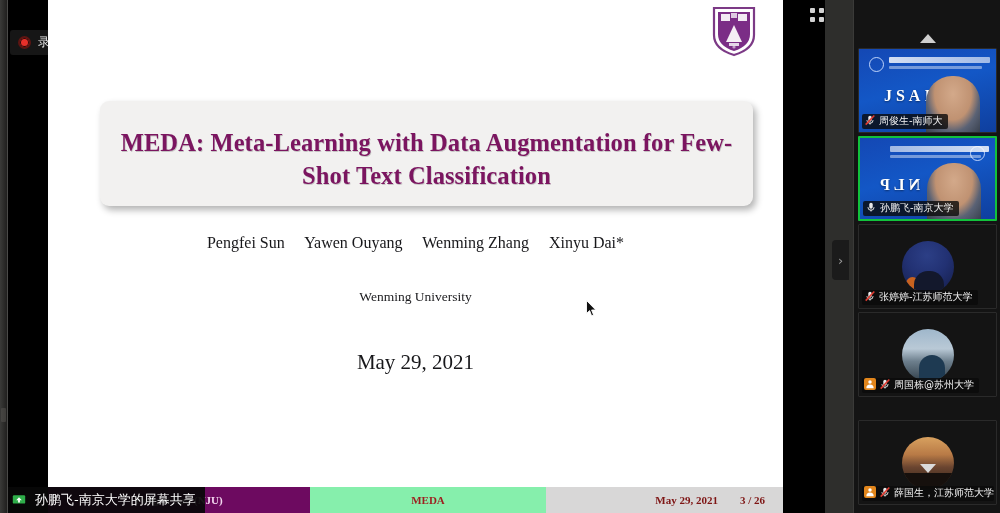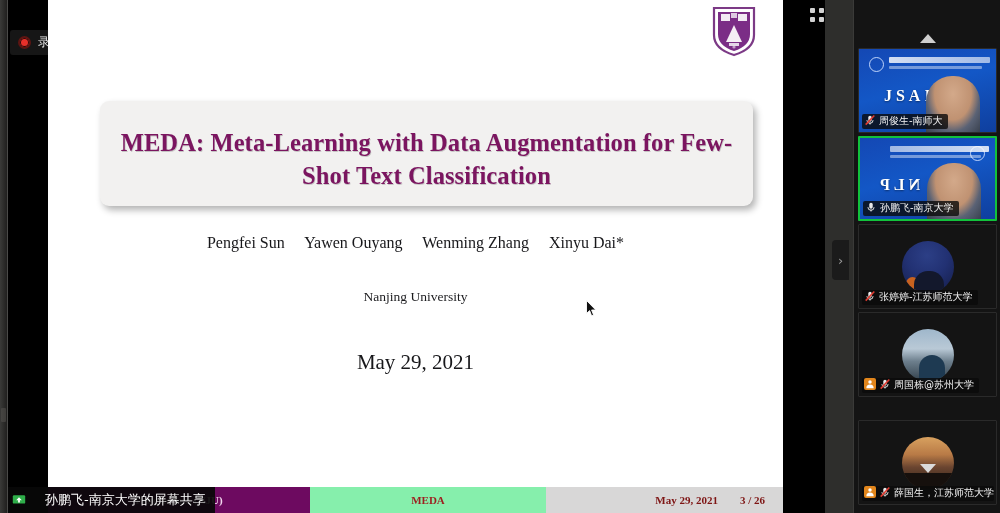--- a/index.html
+++ b/index.html
@@ -115,21 +115,21 @@
   }
   .fl-c{
     flex:1 1 auto; background:#d8d7d7; color:#7e1514;
     display:flex; align-items:center; justify-content:flex-end;
     gap:22px; padding-right:18px;
   }
 
   
   .share-banner{
     position:absolute; left:0; bottom:0; height:26px;
-    display:flex; align-items:center; gap:19px;
+    display:flex; align-items:center; gap:9px;
     padding:0 9px 0 4px;
     background:rgba(8,8,8,.93);
     color:#fff; font-size:13px;
     font-family:"DejaVu Sans", sans-serif;
     z-index:6; white-space:nowrap;
   }
   .share-ico{ width:14px; height:14px; flex:0 0 14px; }
 
   
   .collapse-btn{
@@ -299,21 +299,21 @@
       </svg>
 
       <div class="title-card">
         <div class="title-text">MEDA: Meta-Learning with Data Augmentation for
 Few-Shot Text Classification</div>
       </div>
 
       <div class="authors">Pengfei Sun     Yawen Ouyang     Wenming Zhang     Xinyu Dai*</div>
 
       <div class="affiliation">
-        <div>Nanjing University</div>
+        <div>Wenming University</div>
       </div>
 
       <div class="slide-date">May 29, 2021</div>
 
       <svg class="cursor" viewBox="0 0 11 17">
         <path d="M0.5 0.5 L0.5 13.5 L3.6 10.6 L5.6 15.8 L7.6 15.0 L5.6 10.0 L9.8 10.0 Z" fill="#111" stroke="#fff" stroke-width="0.9"></path>
       </svg>
     </div>
 
     <div class="footline">

